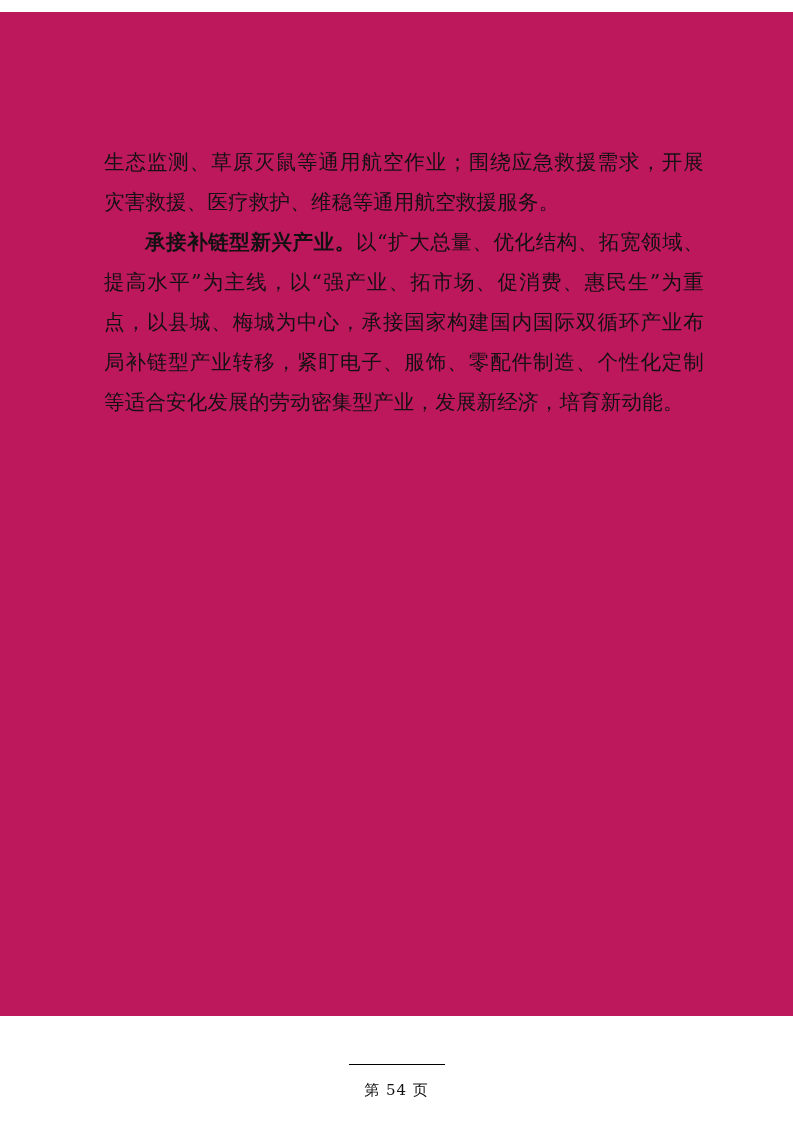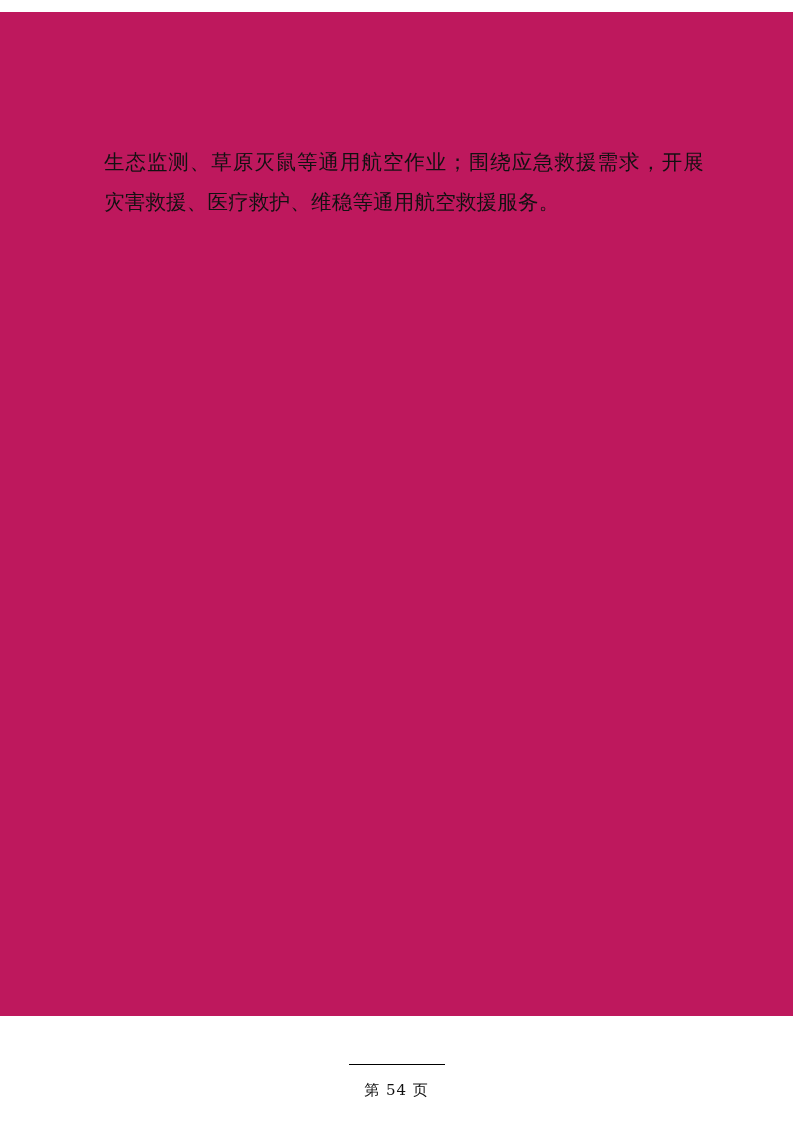--- a/index.html
+++ b/index.html
@@ -76,20 +76,23 @@
 <body>
 
 <div class="page">
 
   <div class="content">
 
     <p class="para">
       <span>生态监测、草原灭鼠等通用航空作业；围绕应急救援需求，开展灾害救援、医疗救护、维稳等通用航空救援服务。</span>
     </p>
 
+    <p class="para indent">
+      <span class="lead">承接补链型新兴产业。</span><span>以“扩大总量、优化结构、拓宽领域、提高水平”为主线，以“强产业、拓市场、促消费、惠民生”为重点，以县城、梅城为中心，承接国家构建国内国际双循环产业布局补链型产业转移，紧盯电子、服饰、零配件制造、个性化定制等适合安化发展的劳动密集型产业，发展新经济，培育新动能。</span>
+    </p>
 
   </div>
 
   <div class="footer">
     <span class="footer-inner">第 54 页</span>
   </div>
 
 </div>
 
 </body></html>

